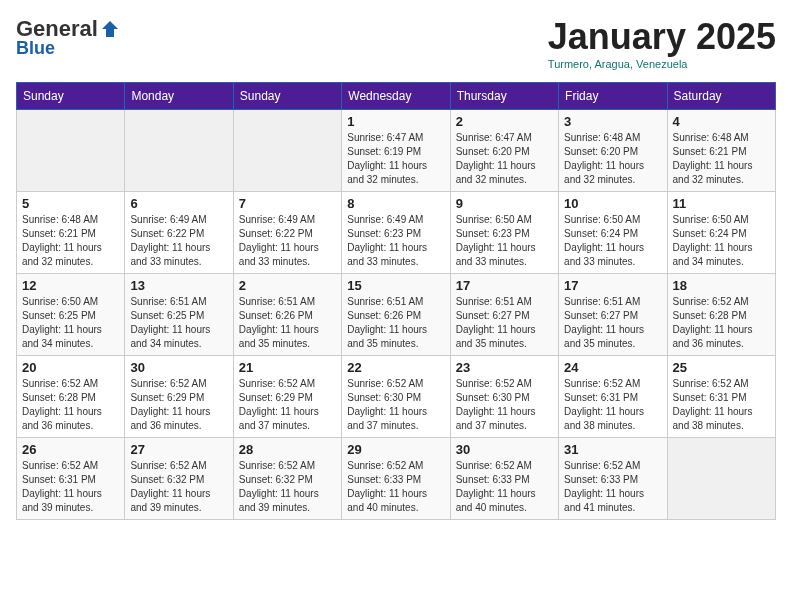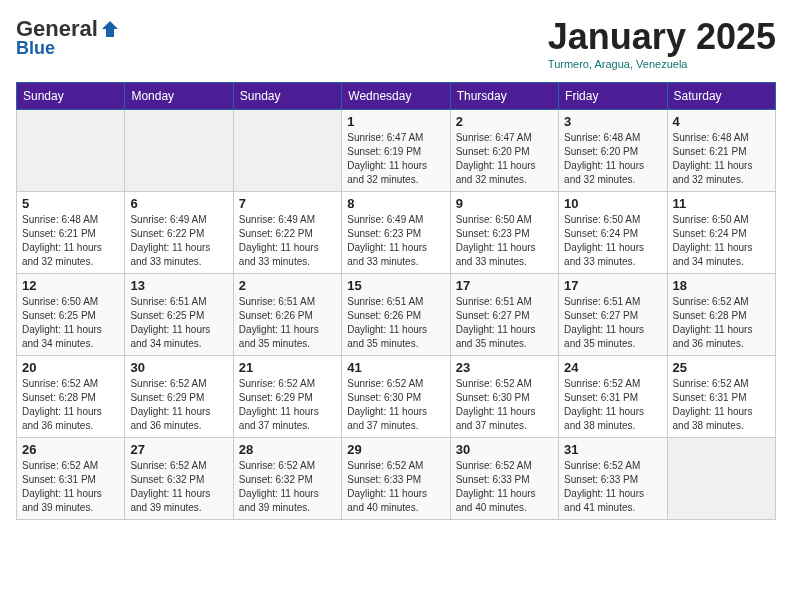--- a/index.html
+++ b/index.html
@@ -238,21 +238,21 @@
 Sunset: 6:29 PM
 Daylight: 11 hours and 36 minutes.</div>
         </td>
         <td>
           <div class="day-number">21</div>
           <div class="day-info" style="white-space: pre-line;">Sunrise: 6:52 AM
 Sunset: 6:29 PM
 Daylight: 11 hours and 37 minutes.</div>
         </td>
         <td>
-          <div class="day-number">41</div>
+          <div class="day-number">22</div>
           <div class="day-info" style="white-space: pre-line;">Sunrise: 6:52 AM
 Sunset: 6:30 PM
 Daylight: 11 hours and 37 minutes.</div>
         </td>
         <td>
           <div class="day-number">23</div>
           <div class="day-info" style="white-space: pre-line;">Sunrise: 6:52 AM
 Sunset: 6:30 PM
 Daylight: 11 hours and 37 minutes.</div>
         </td>

